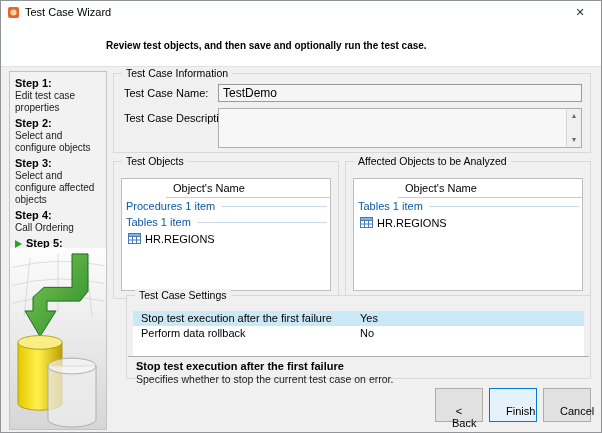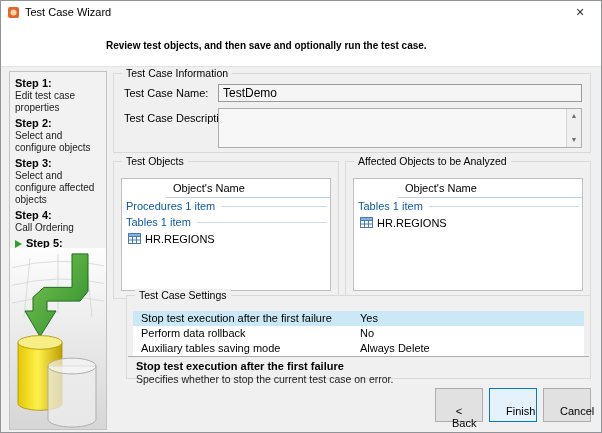--- a/index.html
+++ b/index.html
@@ -224,24 +224,20 @@
       <span class="legend">Test Case Settings</span>
       <div class="settings-table">
         <div class="settings-row selected">
           <span class="settings-name">Stop test execution after the first failure</span>
           <span class="settings-value">Yes</span>
         </div>
         <div class="settings-row">
           <span class="settings-name">Perform data rollback</span>
           <span class="settings-value">No</span>
         </div>
-        <div class="settings-row">
-          <span class="settings-name">Auxiliary tables saving mode</span>
-          <span class="settings-value">Always Delete</span>
-        </div>
       </div>
       <div class="settings-detail">
         <div class="detail-title">Stop test execution after the first failure</div>
         <div class="detail-desc">Specifies whether to stop the current test case on error.</div>
       </div>
     </div>
 
     <div class="footer">
       <button class="btn">&lt; Back</button>
       <button class="btn default">Finish</button>

